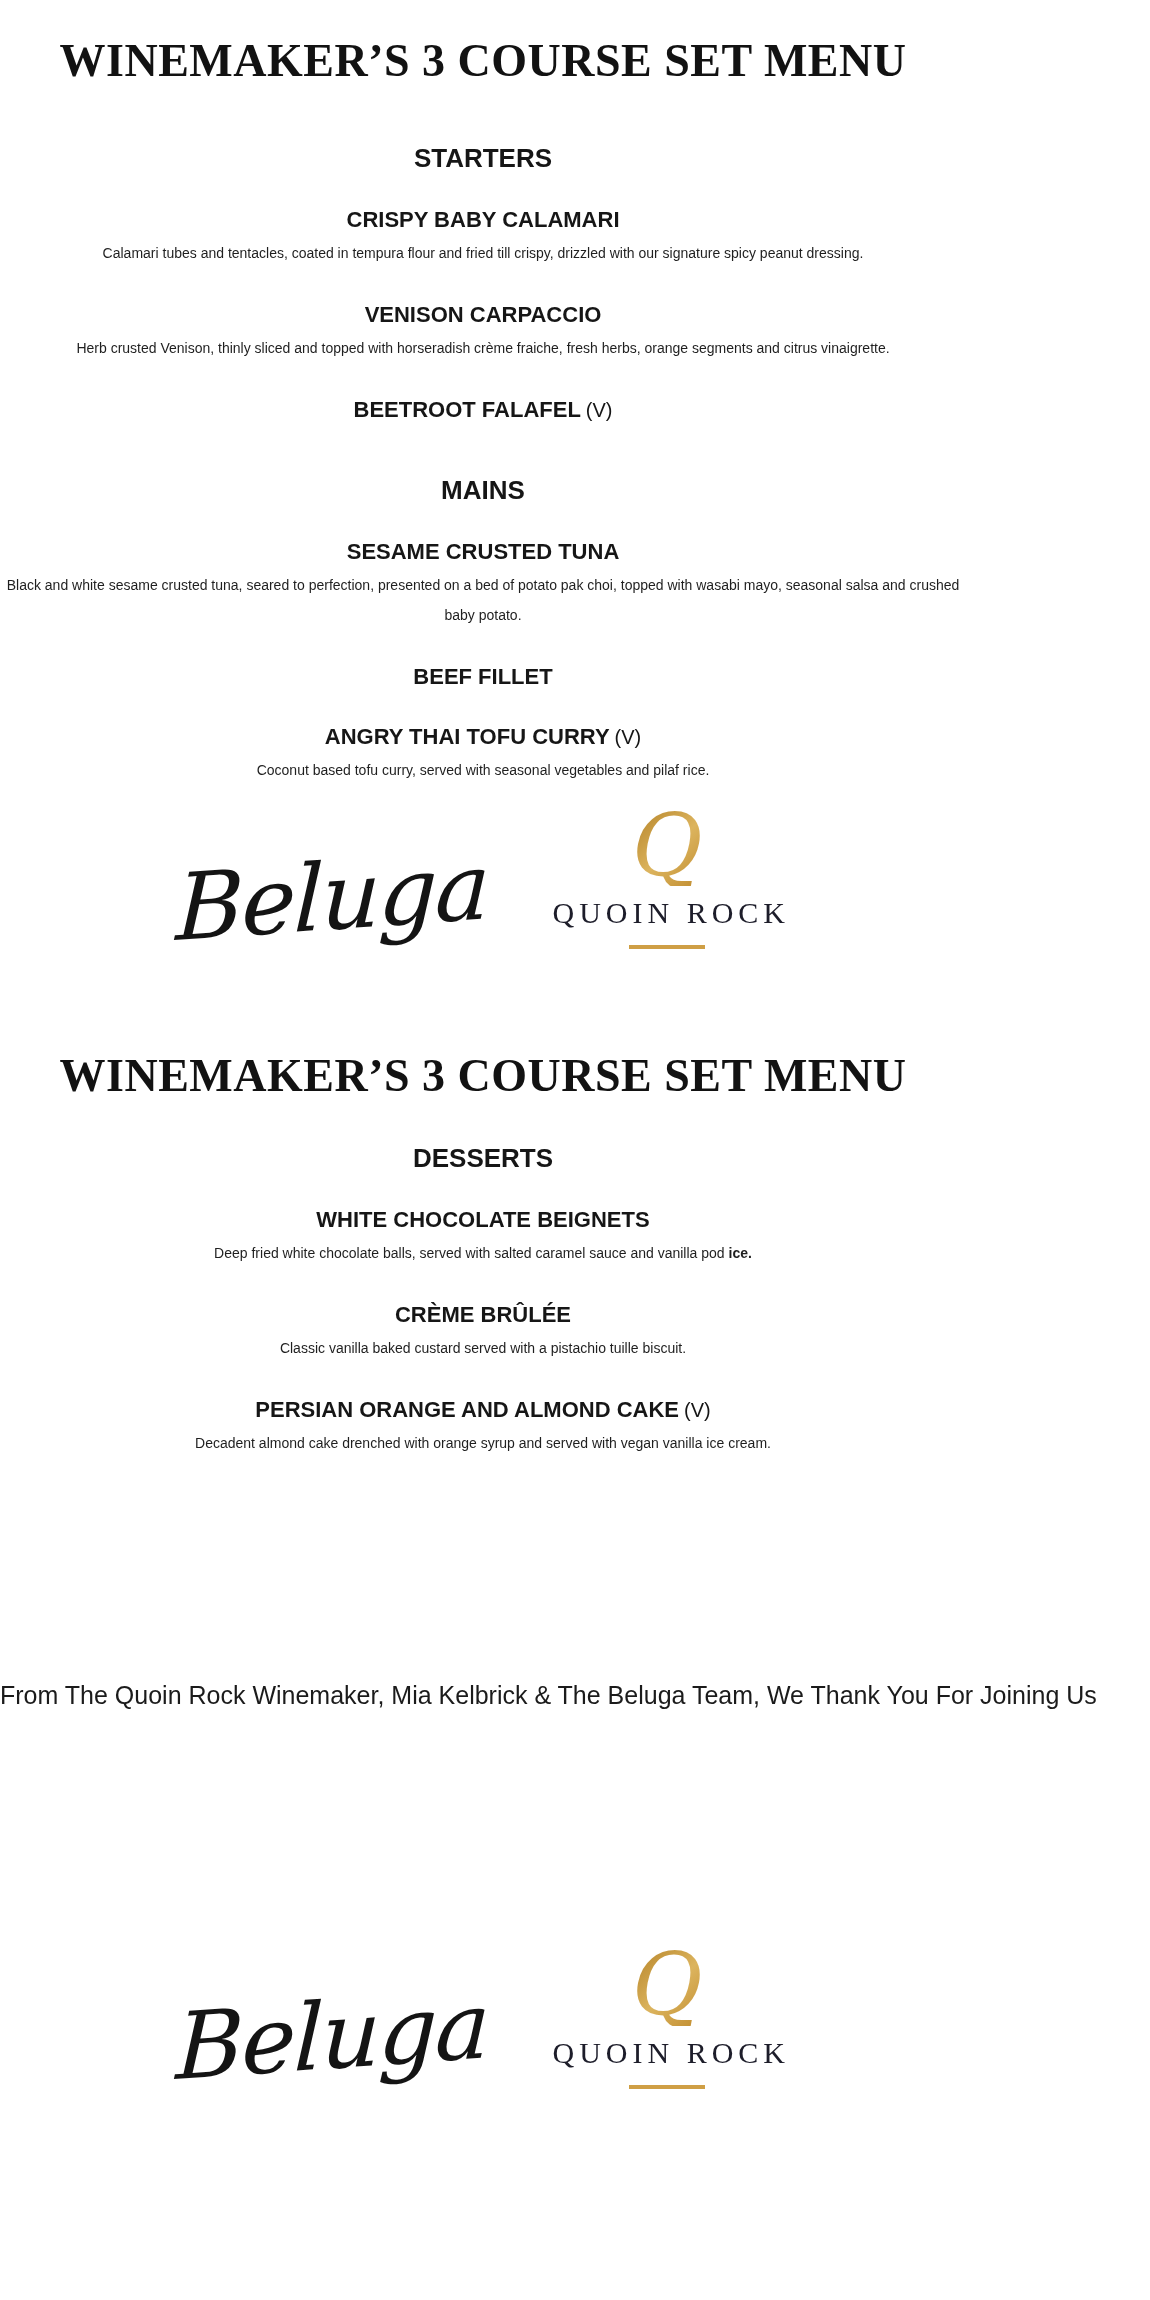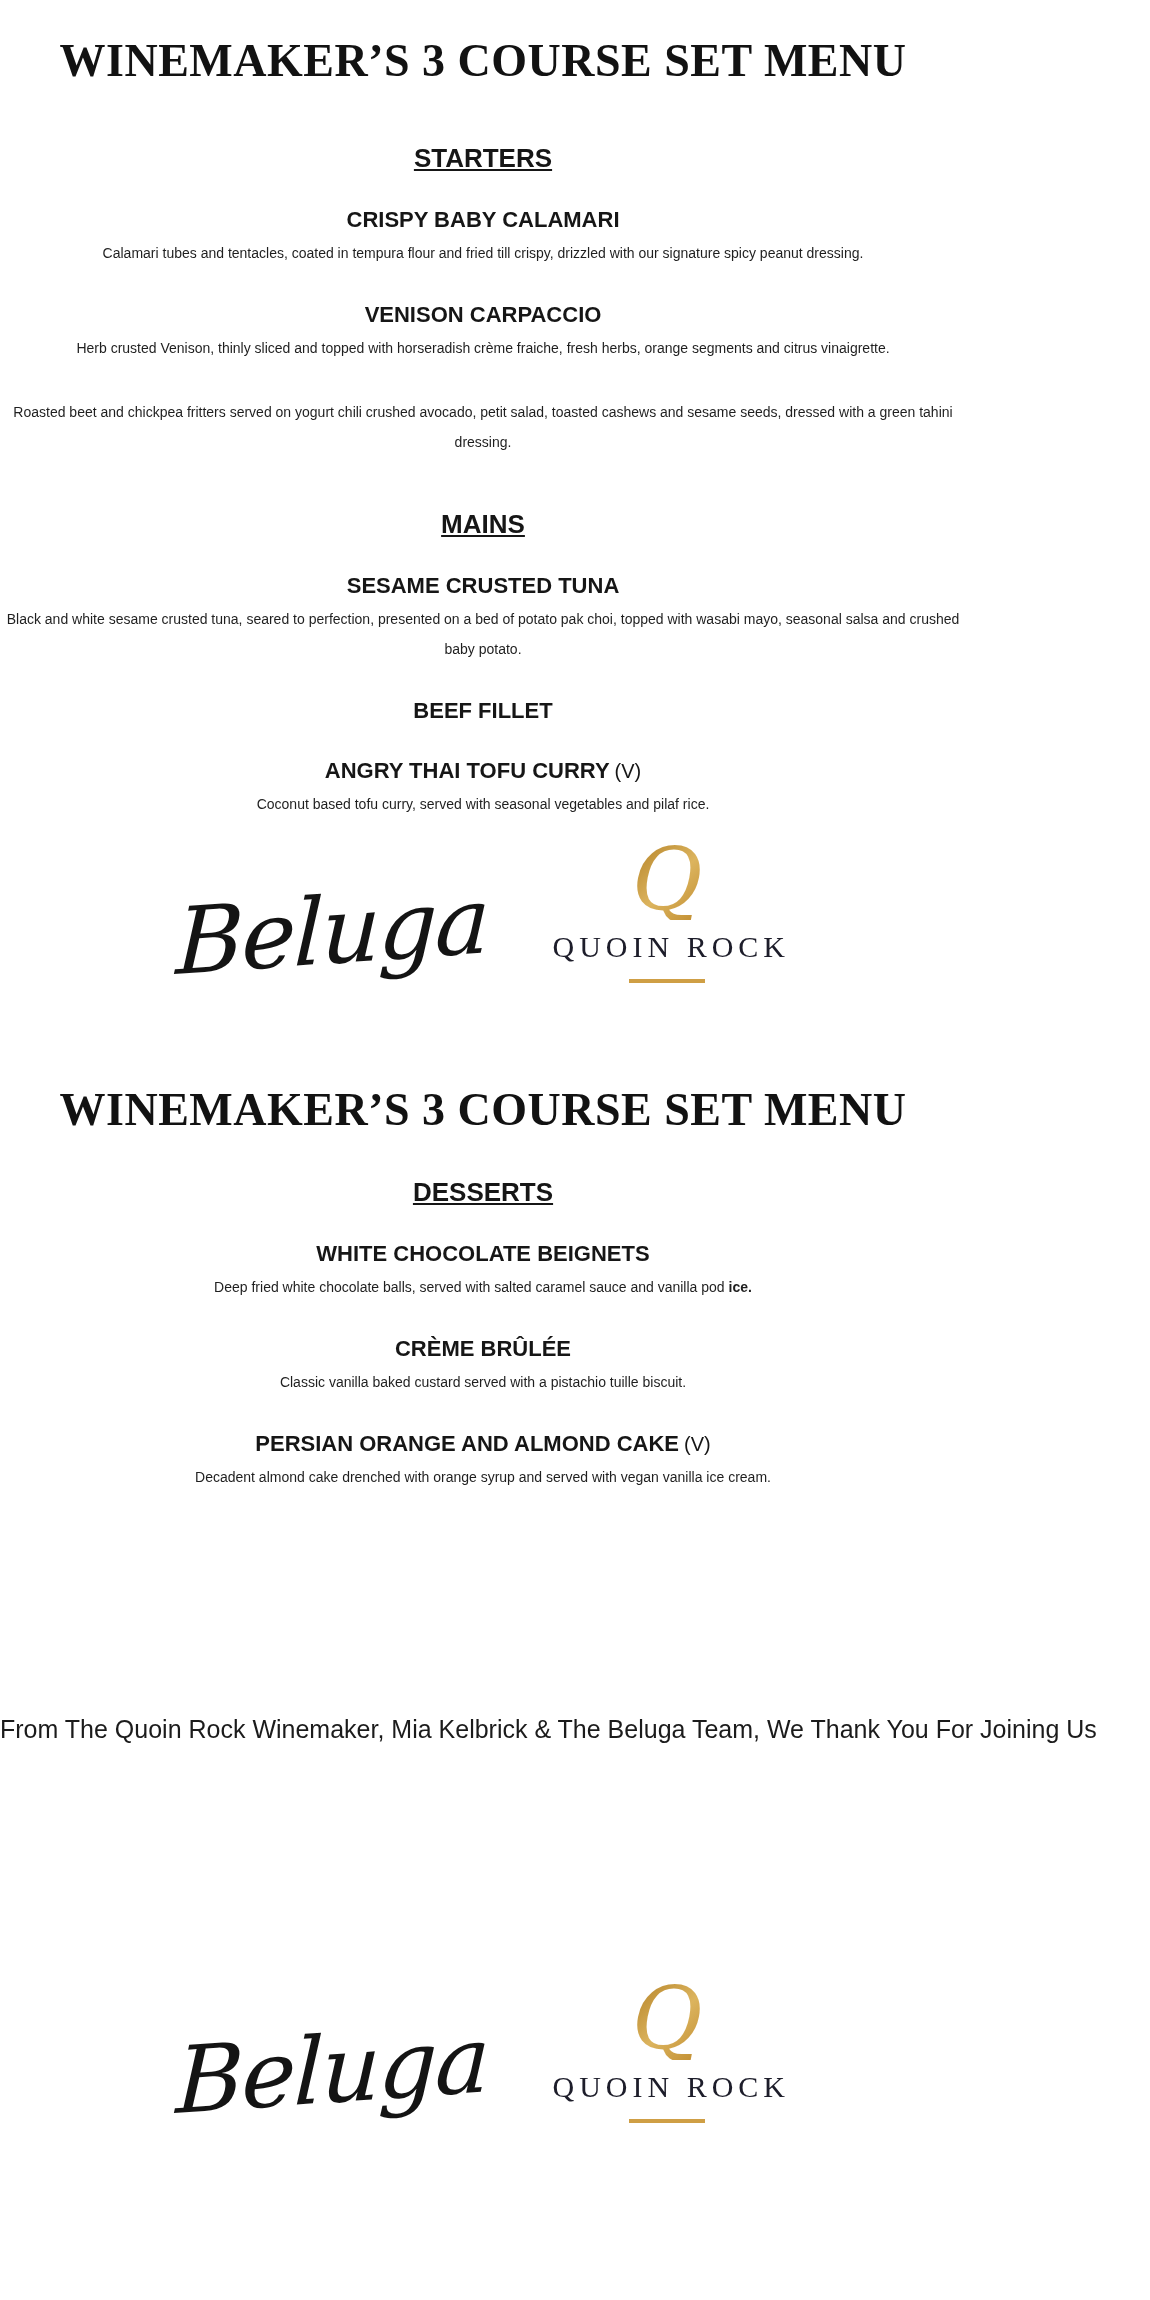--- a/index.html
+++ b/index.html
@@ -21,21 +21,20 @@
     margin: 0;
   }
   .menu-title.second { margin-top: 51px; }
 
   .section-heading {
     font-size: 26px;
     font-weight: 700;
     line-height: 30px;
     color: #161616;
     margin: 0;
-    text-decoration: underline;
   }
   .section-heading.first { margin-top: 56px; }
   .section-heading.after-title { margin-top: 42px; }
   .section-heading.mid { margin-top: 52px; }
 
   .menu-item { margin-top: 34px; }
   .item-name {
     font-size: 22px;
     font-weight: 700;
     line-height: 26px;
@@ -134,21 +133,21 @@
     <h3 class="item-name"><span>CRISPY BABY CALAMARI</span></h3>
     <p class="item-desc"><span>Calamari tubes and tentacles, coated in tempura flour and fried till crispy, drizzled with our signature spicy peanut dressing.</span></p>
   </div>
 
   <div class="menu-item">
     <h3 class="item-name"><span>VENISON CARPACCIO</span></h3>
     <p class="item-desc"><span>Herb crusted Venison, thinly sliced and topped with horseradish crème fraiche, fresh herbs, orange segments and citrus vinaigrette.</span></p>
   </div>
 
   <div class="menu-item">
-    <p class="item-desc"><span>Roasted beet and chickpea fritters served on yogurt chili crushed avocado, petit salad, toasted cashews and sesame seeds, dressed with a green tahini dressing.</span></p>
+    <h3 class="item-name"><span>BEETROOT FALAFEL</span><span class="item-tag">(V)</span></h3>
   </div>
 
   <h2 class="section-heading mid">MAINS</h2>
 
   <div class="menu-item">
     <h3 class="item-name"><span>SESAME CRUSTED TUNA</span></h3>
     <p class="item-desc"><span>Black and white sesame crusted tuna, seared to perfection, presented on a bed of potato pak choi, topped with wasabi mayo, seasonal salsa and crushed baby potato.</span></p>
   </div>
 
   <div class="menu-item">

